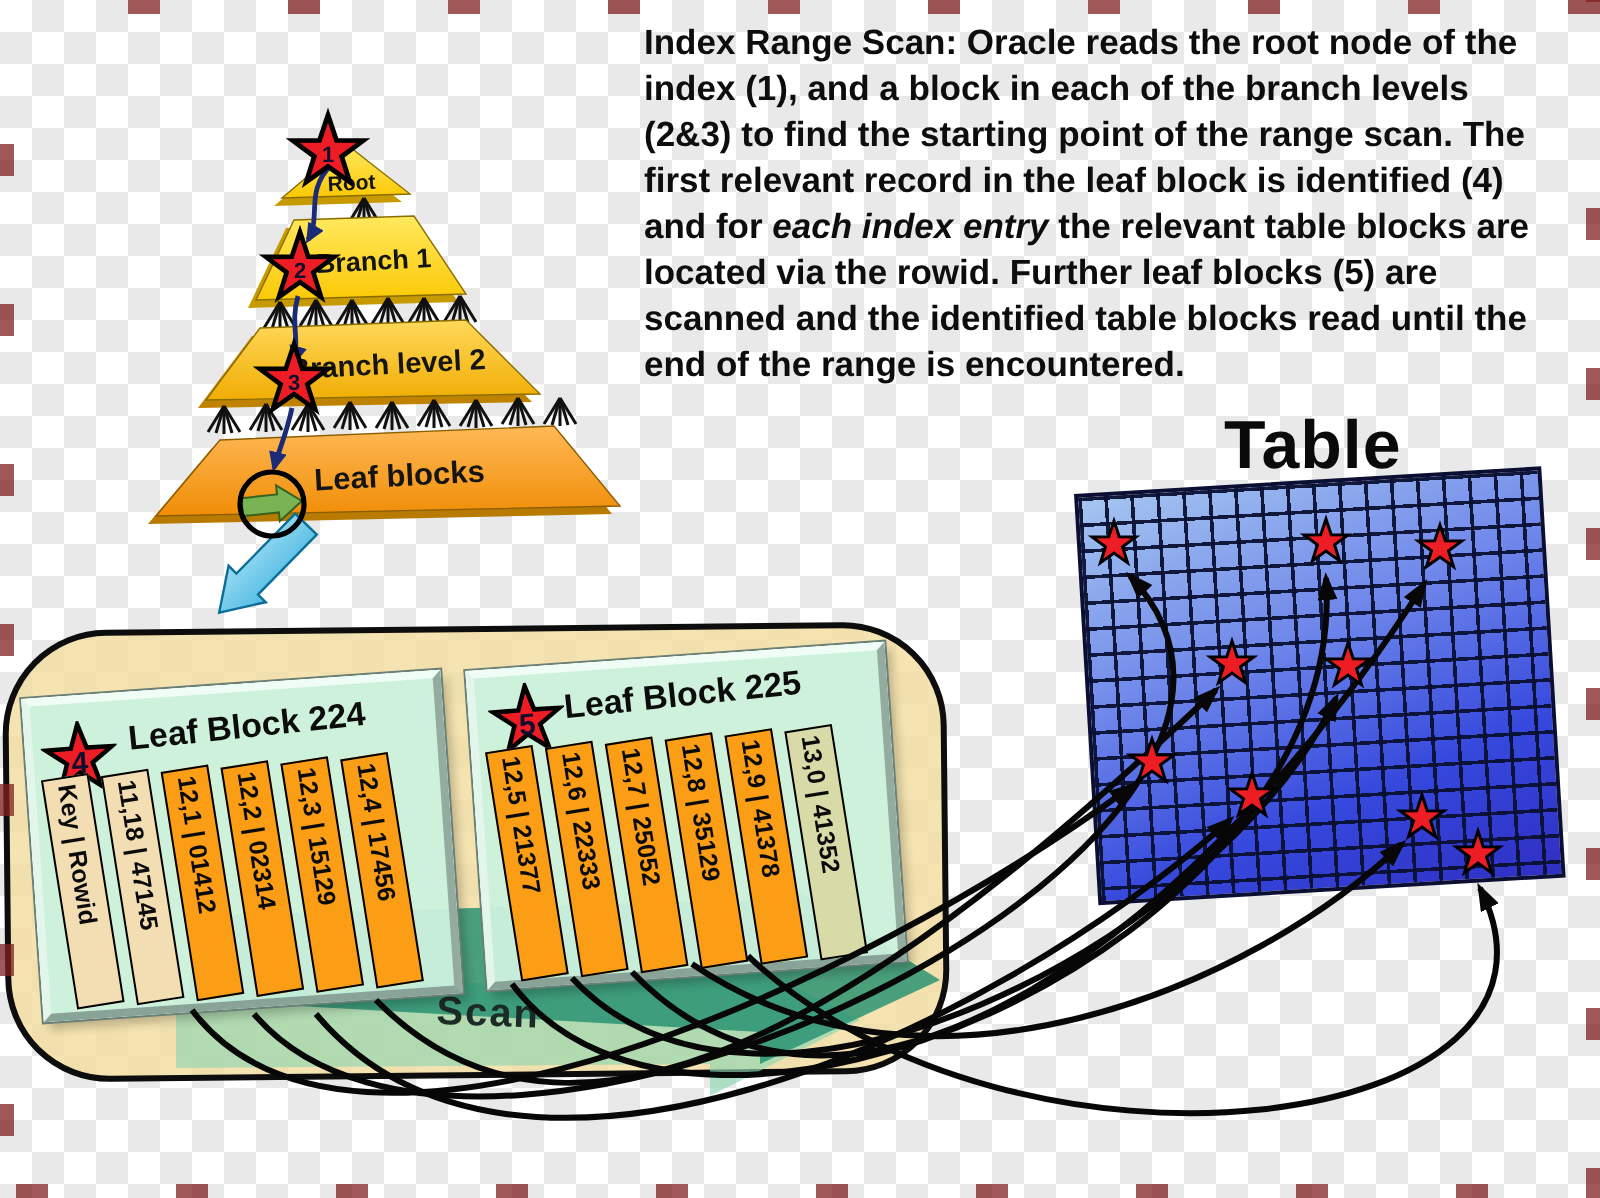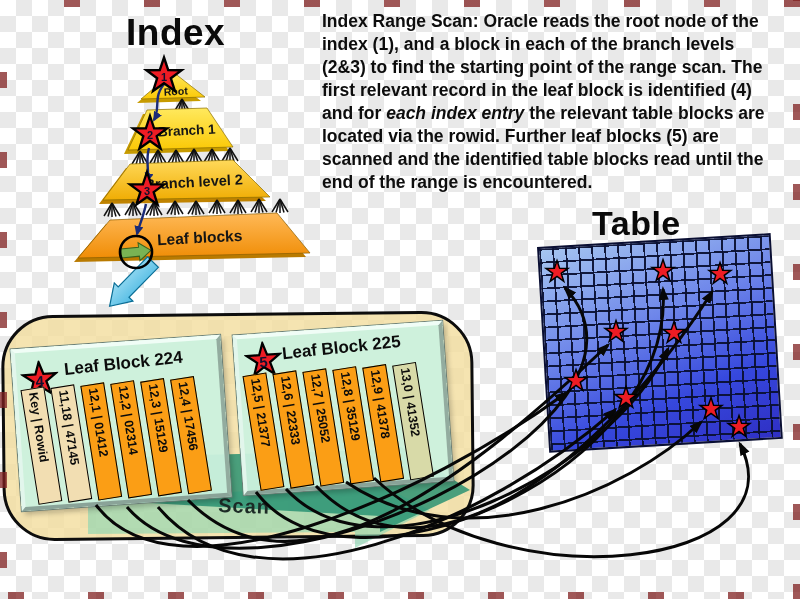--- a/index.html
+++ b/index.html
@@ -16,21 +16,21 @@
   
   .edge-h{position:absolute;left:0;right:0;height:7px;z-index:20;pointer-events:none;
     background:repeating-linear-gradient(90deg,transparent 0 64px,rgba(128,32,32,.75) 64px 80px);}
   .edge-h.top{top:0;} .edge-h.bottom{bottom:0;background-position:24px 0;}
   .edge-v{position:absolute;top:0;bottom:0;width:7px;z-index:20;pointer-events:none;
     background:repeating-linear-gradient(180deg,transparent 0 64px,rgba(128,32,32,.75) 64px 80px);}
   .edge-v.left{left:0;background-position:0 8px;} .edge-v.right{right:0;background-position:0 40px;}
 
   .title{position:absolute;font-weight:bold;color:#0a0a0a;z-index:8;letter-spacing:.5px;}
   .title-index{left:126px;top:12px;font-size:37px;}
-  .title-table{left:592px;top:204px;font-size:34px;}
+  .title-table{left:592px;top:204px;font-size:34px;padding-left:20px;}
 
   .desc{position:absolute;left:302px;top:10px;width:497px;z-index:8;
     font-size:17.5px;line-height:23px;font-weight:bold;color:#0d0d0d;margin-left:20px;}
 
   .container-box{position:absolute;left:2px;top:313px;width:466px;height:220px;z-index:1;
     border:3.2px solid #0d0d0d;border-radius:52px;background:rgba(242,221,158,.8);
     transform:rotate(-.6deg);}
 
   .scan-svg{position:absolute;left:70px;top:430px;z-index:2;}
   .scan-text{font-size:20px;font-weight:bold;fill:#1c2b26;letter-spacing:1px;}
@@ -246,21 +246,20 @@
     <g>
       <use href="#star-sym" transform="translate(150,84) scale(1.8)"></use>
       <text class="star-num" x="150" y="89" font-size="13">2</text>
     </g>
     <g>
       <use href="#star-sym" transform="translate(147,140) scale(1.8)"></use>
       <text class="star-num" x="147" y="145" font-size="13">3</text>
     </g>
   </svg>
 
-  <div class="title title-index">Index</div>
   <div class="title title-table">Table</div>
   <div class="desc"><span>Index Range Scan: Oracle reads the root node of the</span><br><span>index (1), and a block in each of the branch levels</span><br><span>(2&amp;3) to find the starting point of the range scan. The</span><br><span>first relevant record in the leaf block is identified (4)</span><br><span>and for </span><i>each index entry</i><span> the relevant table blocks are</span><br><span>located via the rowid.  Further leaf blocks (5) are</span><br><span>scanned and the identified table blocks read until the</span><br><span>end of the range is encountered.</span></div>
 
   <div class="edge-h top"></div>
   <div class="edge-h bottom"></div>
   <div class="edge-v left"></div>
   <div class="edge-v right"></div>
 </div>
 
 </body></html>

